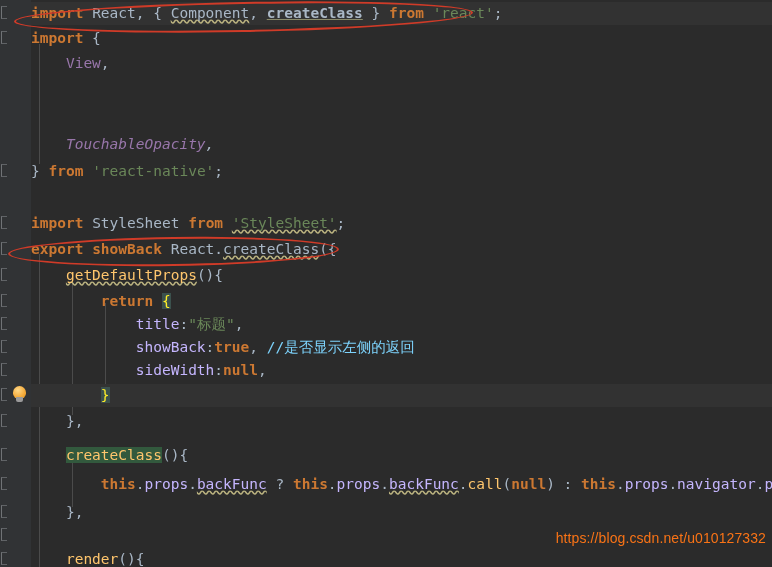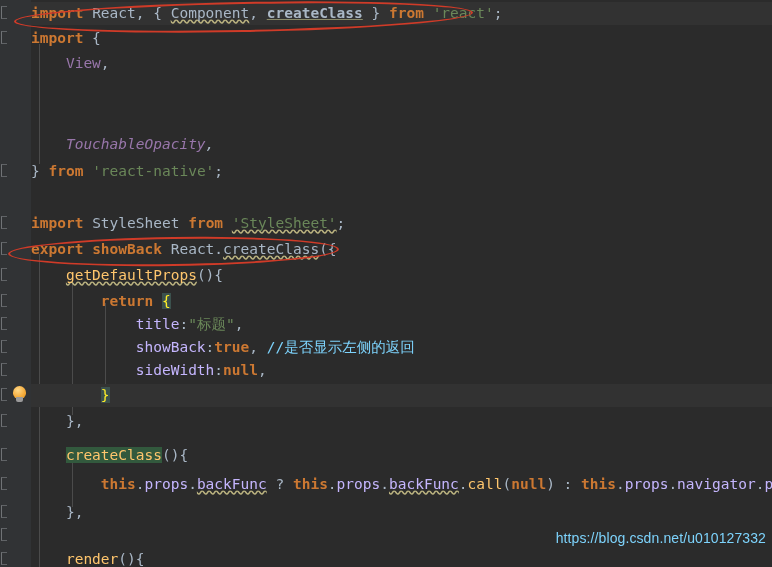--- a/index.html
+++ b/index.html
@@ -134,21 +134,21 @@
     transform: rotate(-0.8deg);
   }
 
   
   #watermark {
     position: absolute;
     right: 6px;
     top: 530px;
     font-family: "Liberation Sans", sans-serif;
     font-size: 14px;
-    color: #7dd3fc;
+    color: #f97316;
     letter-spacing: 0.1px;
     white-space: nowrap;
   }
 </style>
 </head>
 <body>
 
 <div id="editor">
 
   <div id="gutter">

